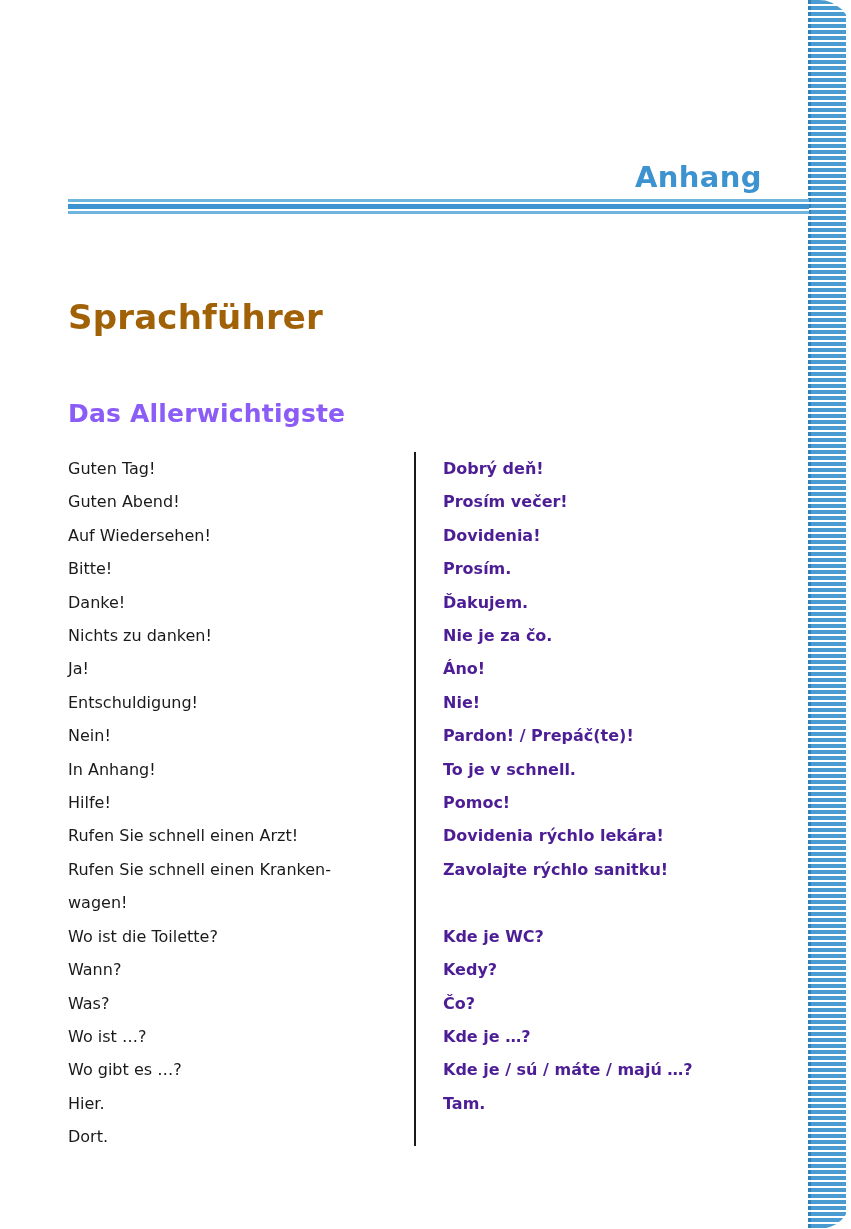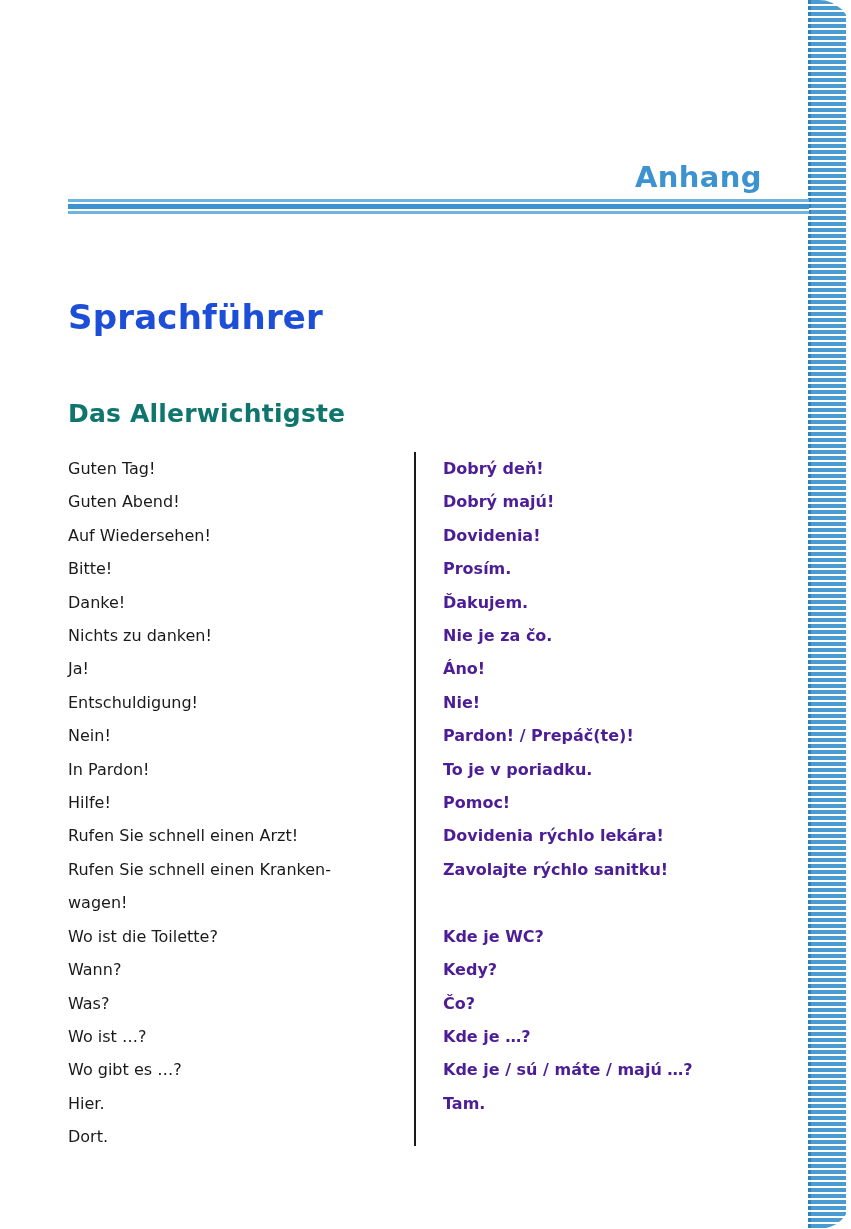--- a/index.html
+++ b/index.html
@@ -90,30 +90,30 @@
     background: #6fb4dd;
   }
 
   
   #chapter-title {
     position: absolute;
     top: 274px;
     left: 68px;
     font-size: 34px;
     font-weight: 600;
-    color: #1d4ed8;
+    color: #a16207;
     letter-spacing: 0.2px;
   }
   #section-title {
     position: absolute;
     top: 378px;
     left: 68px;
     font-size: 25px;
     font-weight: bold;
-    color: #0f766e;
+    color: #8b5cf6;
     letter-spacing: 0.2px;
   }
 
   
   #phrase-table {
     position: absolute;
     top: 452px;
     left: 68px;
     width: 730px;
     display: flex;
@@ -176,45 +176,45 @@
     <div id="col-source">
         <div class="phrase-row">Guten Tag!</div>
         <div class="phrase-row">Guten Abend!</div>
         <div class="phrase-row">Auf Wiedersehen!</div>
         <div class="phrase-row">Bitte!</div>
         <div class="phrase-row">Danke!</div>
         <div class="phrase-row">Nichts zu danken!</div>
         <div class="phrase-row">Ja!</div>
         <div class="phrase-row">Entschuldigung!</div>
         <div class="phrase-row">Nein!</div>
-        <div class="phrase-row">In Pardon!</div>
+        <div class="phrase-row">In Anhang!</div>
         <div class="phrase-row">Hilfe!</div>
         <div class="phrase-row">Rufen Sie schnell einen Arzt!</div>
         <div class="phrase-row">Rufen Sie schnell einen Kranken-</div>
         <div class="phrase-row">wagen!</div>
         <div class="phrase-row">Wo ist die Toilette?</div>
         <div class="phrase-row">Wann?</div>
         <div class="phrase-row">Was?</div>
         <div class="phrase-row">Wo ist …?</div>
         <div class="phrase-row">Wo gibt es …?</div>
         <div class="phrase-row">Hier.</div>
         <div class="phrase-row">Dort.</div>
       </div>
     <div id="col-divider"></div>
     <div id="col-target">
         <div class="phrase-row">Dobrý deň!</div>
-        <div class="phrase-row">Dobrý majú!</div>
+        <div class="phrase-row">Prosím večer!</div>
         <div class="phrase-row">Dovidenia!</div>
         <div class="phrase-row">Prosím.</div>
         <div class="phrase-row">Ďakujem.</div>
         <div class="phrase-row">Nie je za čo.</div>
         <div class="phrase-row">Áno!</div>
         <div class="phrase-row">Nie!</div>
         <div class="phrase-row">Pardon! / Prepáč(te)!</div>
-        <div class="phrase-row">To je v poriadku.</div>
+        <div class="phrase-row">To je v schnell.</div>
         <div class="phrase-row">Pomoc!</div>
         <div class="phrase-row">Dovidenia rýchlo lekára!</div>
         <div class="phrase-row">Zavolajte rýchlo sanitku!</div>
         <div class="phrase-row blank">&nbsp;</div>
         <div class="phrase-row">Kde je WC?</div>
         <div class="phrase-row">Kedy?</div>
         <div class="phrase-row">Čo?</div>
         <div class="phrase-row">Kde je …?</div>
         <div class="phrase-row">Kde je / sú / máte / majú …?</div>
         <div class="phrase-row">Tam.</div>

